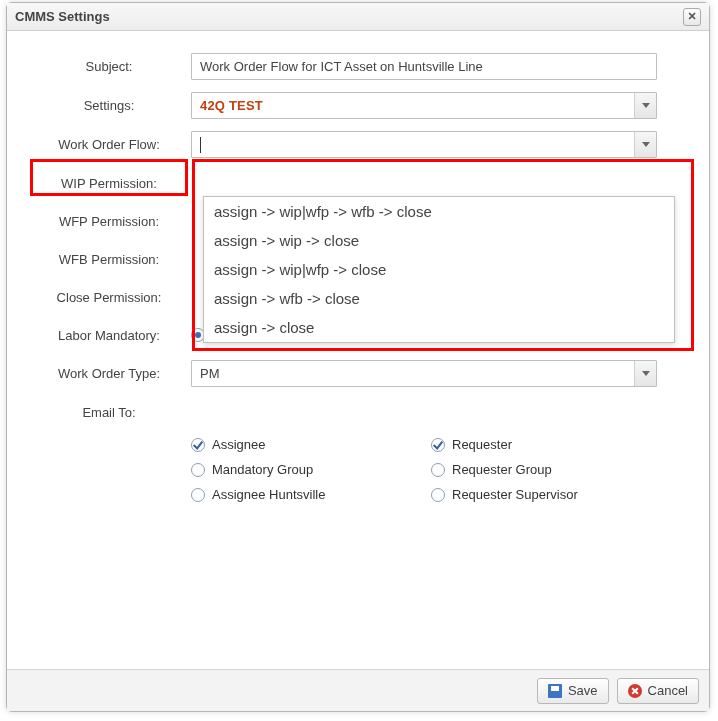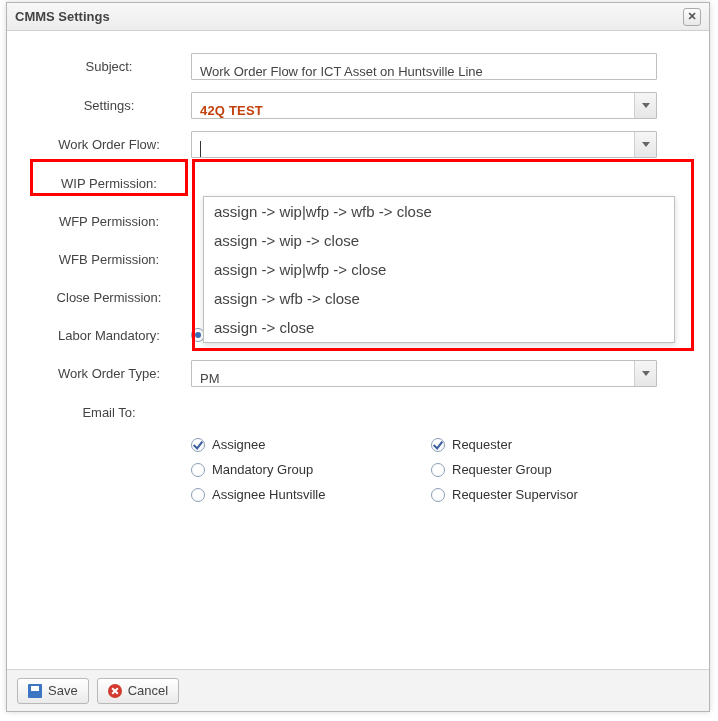--- a/index.html
+++ b/index.html
@@ -15,21 +15,21 @@
     position: relative;
     background: #fff;
   }
   .dialog {
     position: absolute;
     left: 6px; top: 2px;
     width: 704px; height: 710px;
     border: 1px solid #b5b5b5;
     background: #fff;
     box-shadow: 0 0 6px rgba(0,0,0,0.15);
-    border-radius: 0;
+    border-radius: 6px;
     display: flex;
     flex-direction: column;
   }
   .titlebar {
     height: 28px;
     background: linear-gradient(#f8f8f8, #ececec);
     border-bottom: 1px solid #cfcfcf;
     display: flex; align-items: center;
     padding: 0 8px;
     font-weight: bold;
@@ -69,21 +69,21 @@
     gap: 22px;
   }
   .text-input, .combo {
     width: 466px;
     height: 27px;
     border: 1px solid #bfbfbf;
     background: #fff;
     padding: 0 8px;
     font-size: 13px;
     color: #444;
-    display: flex; align-items: flex-end;
+    display: flex; align-items: center;
     border-radius: 1px;
     position: relative;
   }
   .combo { padding-right: 26px; cursor: pointer; }
   .combo .combo-text { flex: 1; white-space: nowrap; overflow: hidden; }
   .combo .trigger {
     position: absolute; right: 0; top: 0; bottom: 0;
     width: 22px;
     border-left: 1px solid #cfcfcf;
     background: linear-gradient(#f6f6f6,#e6e6e6);
@@ -160,21 +160,21 @@
   .check svg { display: none; }
 
   .checks-grid { margin-left: 158px; }
   .checks-grid .check-row { display: flex; }
 
   
   .footer {
     height: 42px;
     border-top: 1px solid #d6d6d6;
     background: #f3f3f3;
-    display: flex; align-items: center; 
+    display: flex; align-items: center; justify-content: flex-end;
     padding: 0 10px; gap: 8px;
   }
   .btn {
     height: 26px;
     border: 1px solid #b8b8b8;
     border-radius: 3px;
     background: linear-gradient(#ffffff,#eaeaea);
     padding: 0 10px;
     display: inline-flex; align-items: center; gap: 6px;
     font-size: 13px; color: #444;

